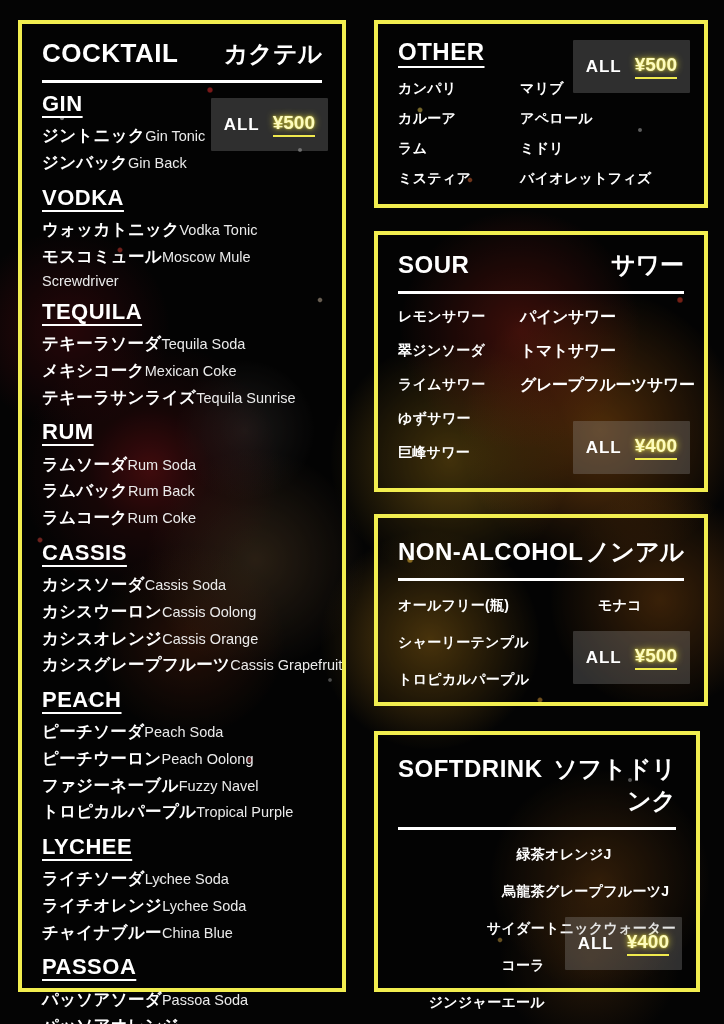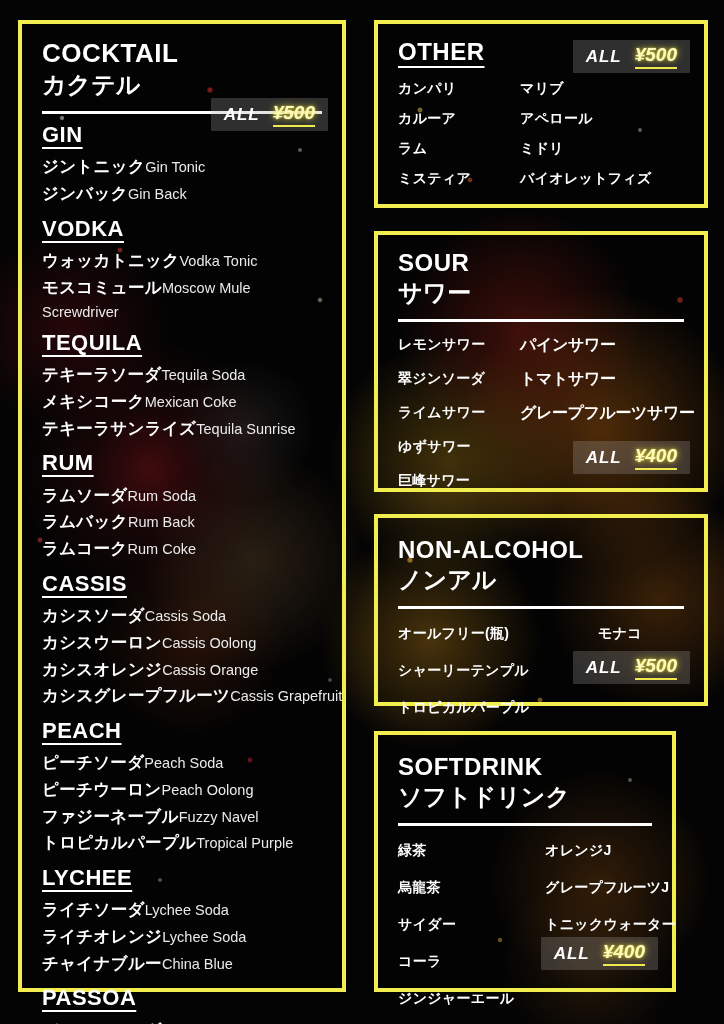--- a/index.html
+++ b/index.html
@@ -54,23 +54,23 @@
   .panel{
     position:absolute;z-index:1;box-sizing:border-box;
     border:4px solid #f2ee4f;
     background:rgba(4,4,4,.28);
     padding:14px 20px;
   }
   .cocktail{left:18px;top:20px;width:328px;height:972px;}
   .other   {left:374px;top:20px;width:334px;height:188px;}
   .sour    {left:374px;top:231px;width:334px;height:261px;}
   .nonalc  {left:374px;top:514px;width:334px;height:192px;padding-top:18px;}
-  .soft    {left:374px;top:731px;width:302px;height:261px;padding-top:18px;}
-
-  .title-row{display:flex;justify-content:space-between;align-items:baseline;flex-direction:column;}
+  .soft    {left:374px;top:731px;width:326px;height:261px;padding-top:18px;text-align:right;}
+
+  .title-row{display:flex;justify-content:space-between;align-items:baseline;}
   .title-en{font-size:24px;font-weight:700;letter-spacing:.5px;}
   .title-ja{font-size:24px;font-weight:700;}
   .rule{border:none;border-top:3px solid #fff;margin:10px 0 6px;}
 
   .underlined{
     font-weight:600;text-decoration:underline;
     text-underline-offset:6px;text-decoration-thickness:2px;
   }
 
   
@@ -82,21 +82,21 @@
     margin:8px 0 6px;
   }
   .c-item{display:flex;align-items:baseline;padding:2.4px 0;}
   .c-item .ja{font-size:16.5px;font-weight:700;letter-spacing:.3px;white-space:nowrap;}
   .c-item .en{font-size:14.5px;font-weight:400;color:#eaeaea;white-space:nowrap;}
 
   
   .badge{
     position:absolute;display:flex;align-items:center;gap:13px;
     background:rgba(160,160,160,.28);
-    padding:4px 13px;border-radius:1px;font-style:italic;
+    padding:14px 13px;border-radius:1px;
   }
   .badge .all{font-size:17px;font-weight:700;letter-spacing:1px;color:#fff;}
   .badge .price{
     font-size:19px;font-weight:700;color:#fdfbbd;
     border-bottom:2px solid #efe94e;padding-bottom:1px;
     text-shadow:0 0 7px rgba(240,230,60,.95),0 0 2px rgba(240,230,60,.8);
   }
   .badge-gin{top:74px;right:14px;}
   .badge-tr {top:16px;right:14px;}
   .badge-br {bottom:14px;right:14px;}

